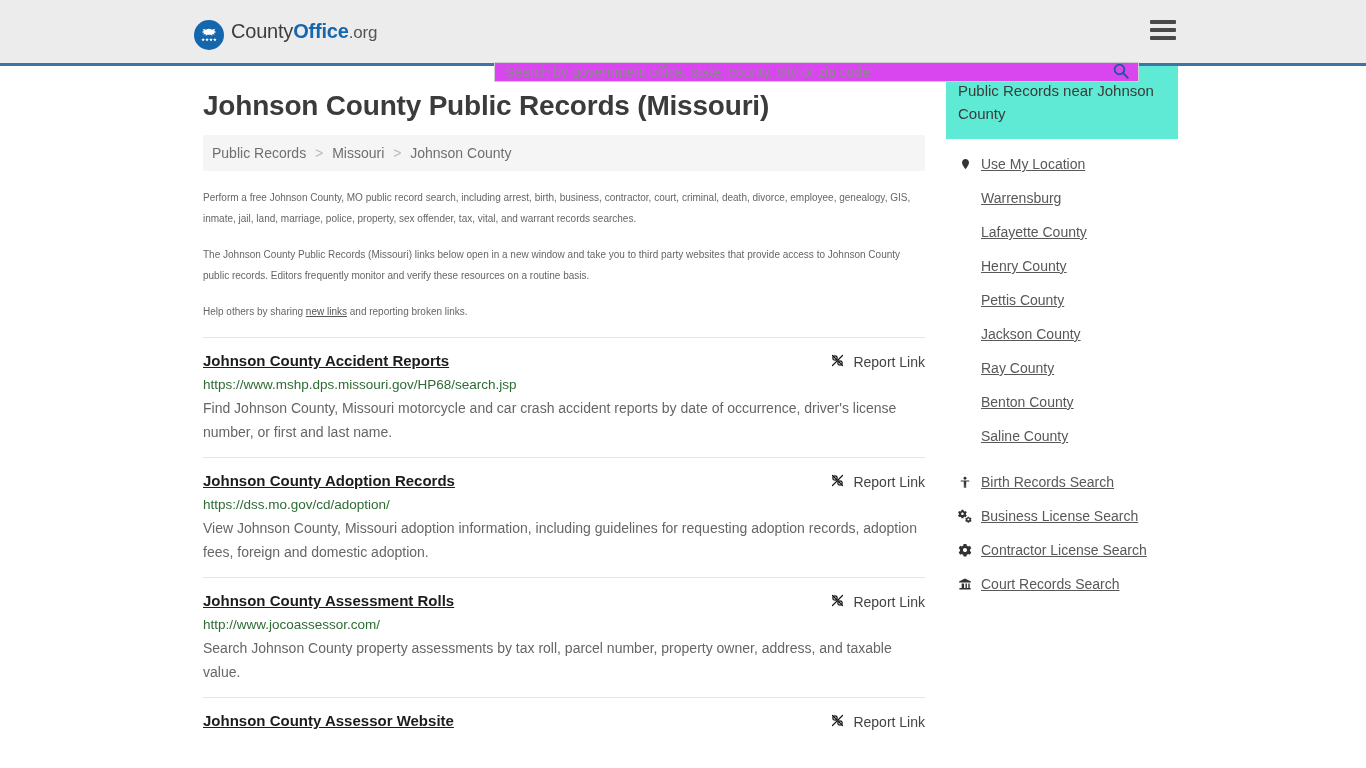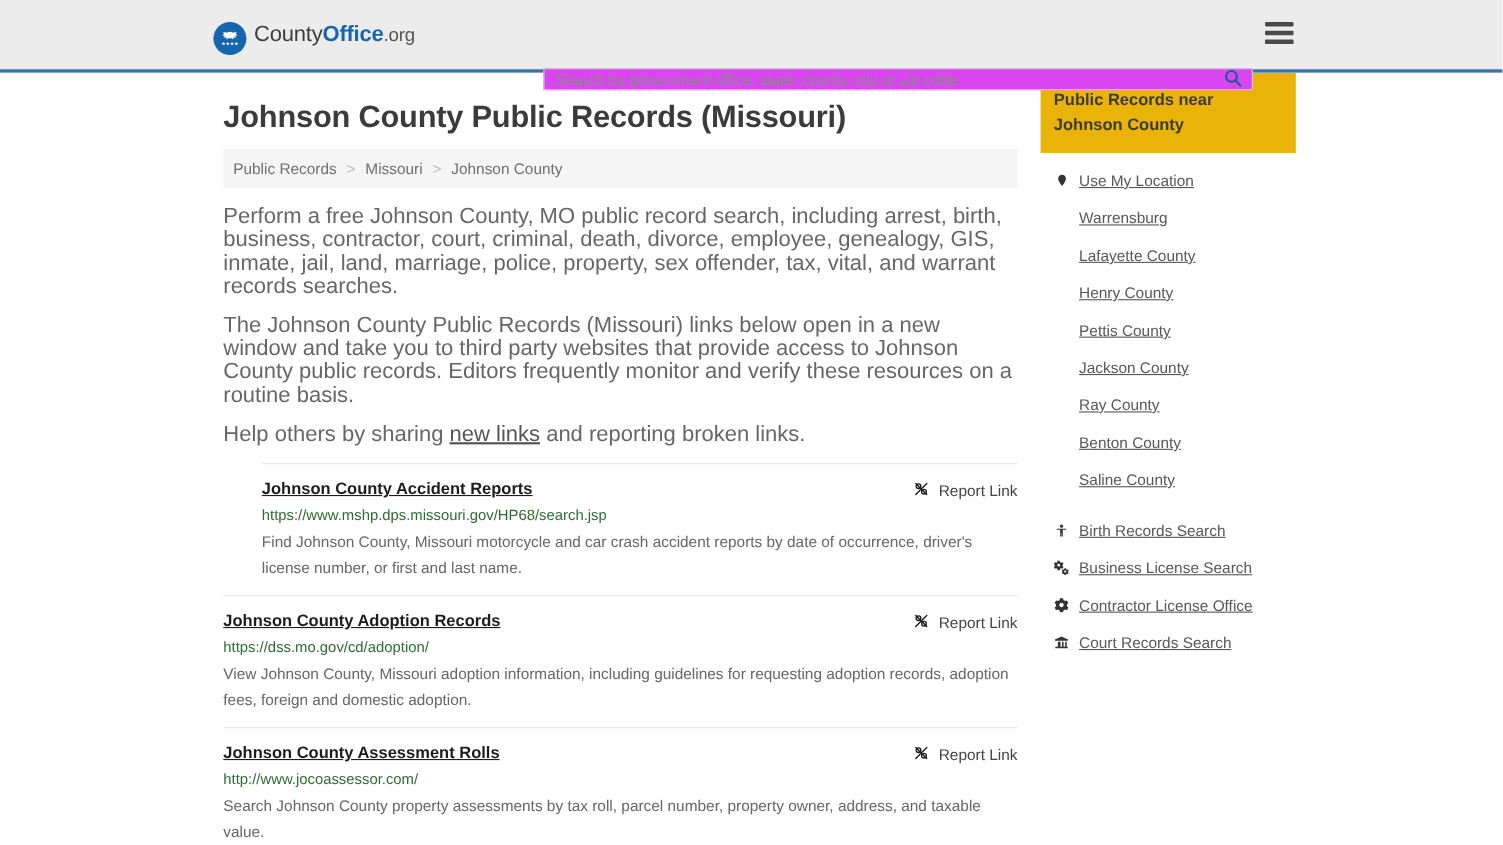--- a/index.html
+++ b/index.html
@@ -115,30 +115,30 @@
     color: #777;
     margin-bottom: 16px;
   }
   .breadcrumb a { color: #6f6f6f; text-decoration: none; }
   .breadcrumb .sep { color: #b9b9b9; margin: 0 5px; }
 
   .intro p {
     margin: 0 0 15px 0;
     line-height: 21px;
     color: #666;
-    font-size: 20px;
+    font-size: 10px;
   }
   .intro a { color: #555; text-decoration: underline; }
 
   
   .result {
     border-top: 1px solid #e6e6e6;
     padding: 14px 0 13px 0;
   }
-  .result:first-of-type { border-top: 1px solid #e6e6e6; margin-left: 35px; }
+  .result:first-of-type { border-top: 1px solid #e6e6e6; }
   .result-head {
     display: flex;
     justify-content: space-between;
     align-items: flex-start;
   }
   .result-title {
     font-size: 15px;
     font-weight: bold;
     color: #1c1c1c;
     text-decoration: underline;
@@ -160,24 +160,24 @@
   .result-desc {
     margin-top: 4px;
     line-height: 24px;
     color: #666;
     font-size: 14px;
   }
 
   
   .panel { margin-bottom: 4px; }
   .panel-head {
-    background: #eab308;
+    background: #5eead4;
     padding: 13px 12px 14px 12px;
     font-size: 15px;
-    font-weight: bold;
+    font-weight: normal;
     color: #3b3b3b;
     line-height: 23px;
   }
   .panel-list { padding: 8px 0 0 12px; }
   .panel-item {
     display: flex;
     align-items: center;
     gap: 9px;
     padding: 9px 0;
     font-size: 14px;
@@ -377,21 +377,21 @@
               </svg>
             </span>
             <a>Business License Search</a>
           </div>
           <div class="panel-item">
             <span class="panel-icon">
               <svg width="14" height="14" viewBox="0 0 24 24" fill="#333">
                 <path d="M14.4 1.6l.7 3c.9.3 1.7.8 2.4 1.3l2.9-1.1 2.4 4.2-2.3 2c.1.5.2.9.2 1.4s-.1.9-.2 1.4l2.3 2-2.4 4.2-2.9-1.1c-.7.6-1.5 1-2.4 1.3l-.7 3H9.6l-.7-3c-.9-.3-1.7-.7-2.4-1.3l-2.9 1.1-2.4-4.2 2.3-2c-.1-.5-.2-.9-.2-1.4s.1-.9.2-1.4l-2.3-2L3.6 4.8l2.9 1.1c.7-.6 1.5-1 2.4-1.3l.7-3zM12 15.5c1.9 0 3.5-1.6 3.5-3.5S13.9 8.5 12 8.5 8.5 10.1 8.5 12s1.6 3.5 3.5 3.5z"></path>
               </svg>
             </span>
-            <a>Contractor License Office</a>
+            <a>Contractor License Search</a>
           </div>
           <div class="panel-item">
             <span class="panel-icon">
               <svg width="14" height="13" viewBox="0 0 24 24" fill="#333">
                 <path d="M12 1L1 6.4v1.9h22V6.4zM3.3 10.1v8.3H1.6v2.6h20.8v-2.6h-1.7v-8.3h-2.6v8.3h-2.6v-8.3h-2.6v8.3h-2.6v-8.3H5.9v8.3H3.3z"></path>
               </svg>
             </span>
             <a>Court Records Search</a>
           </div>
         </div>

